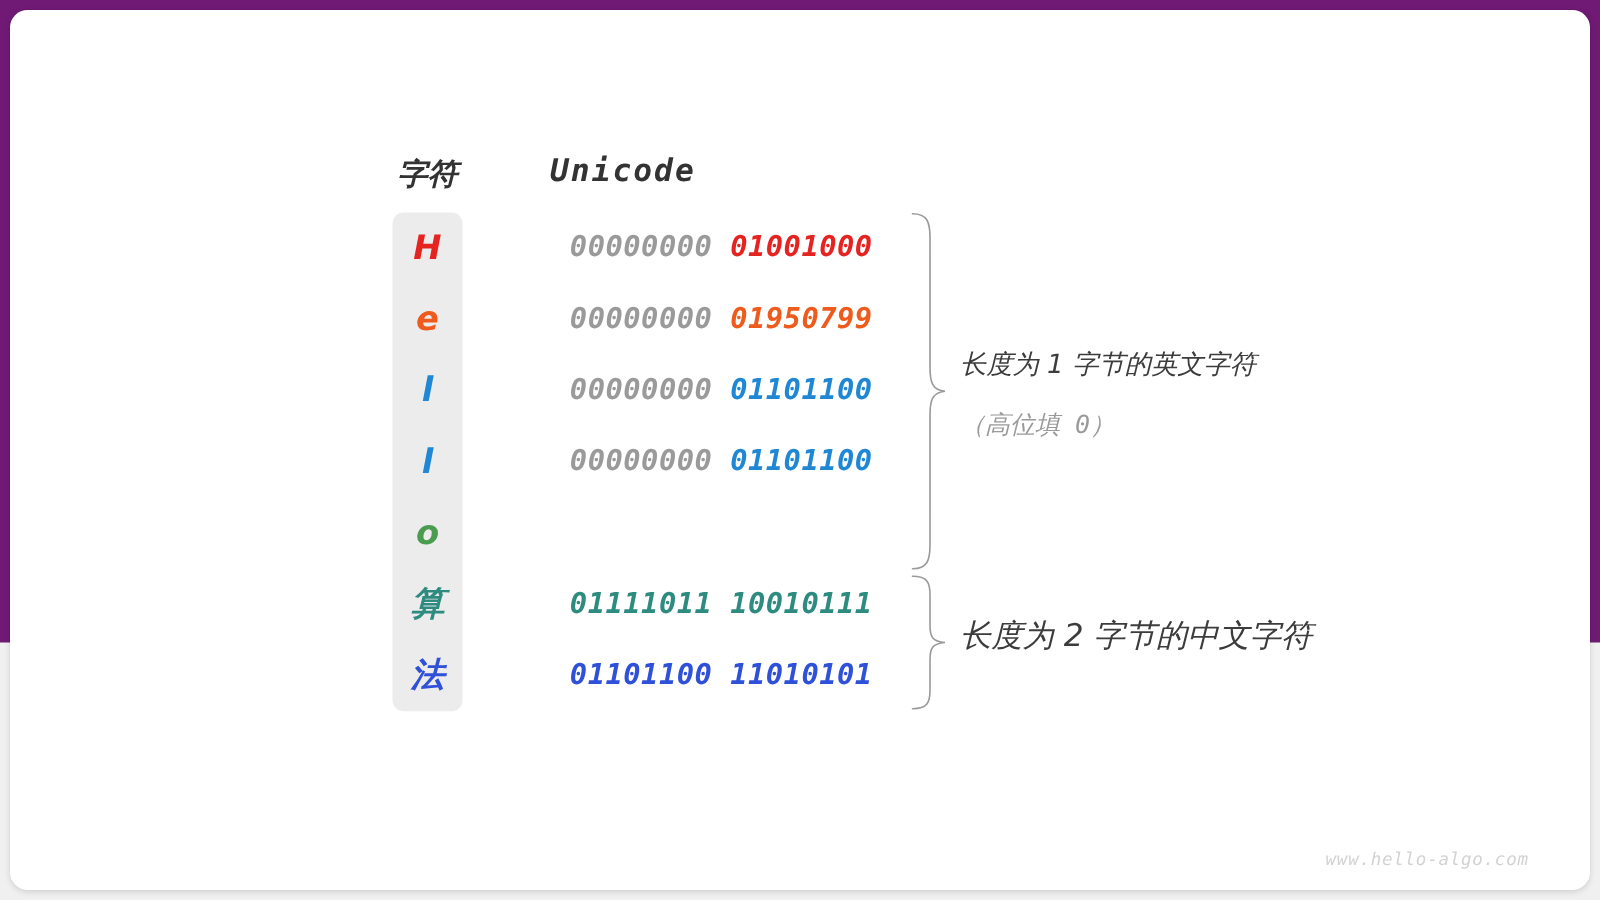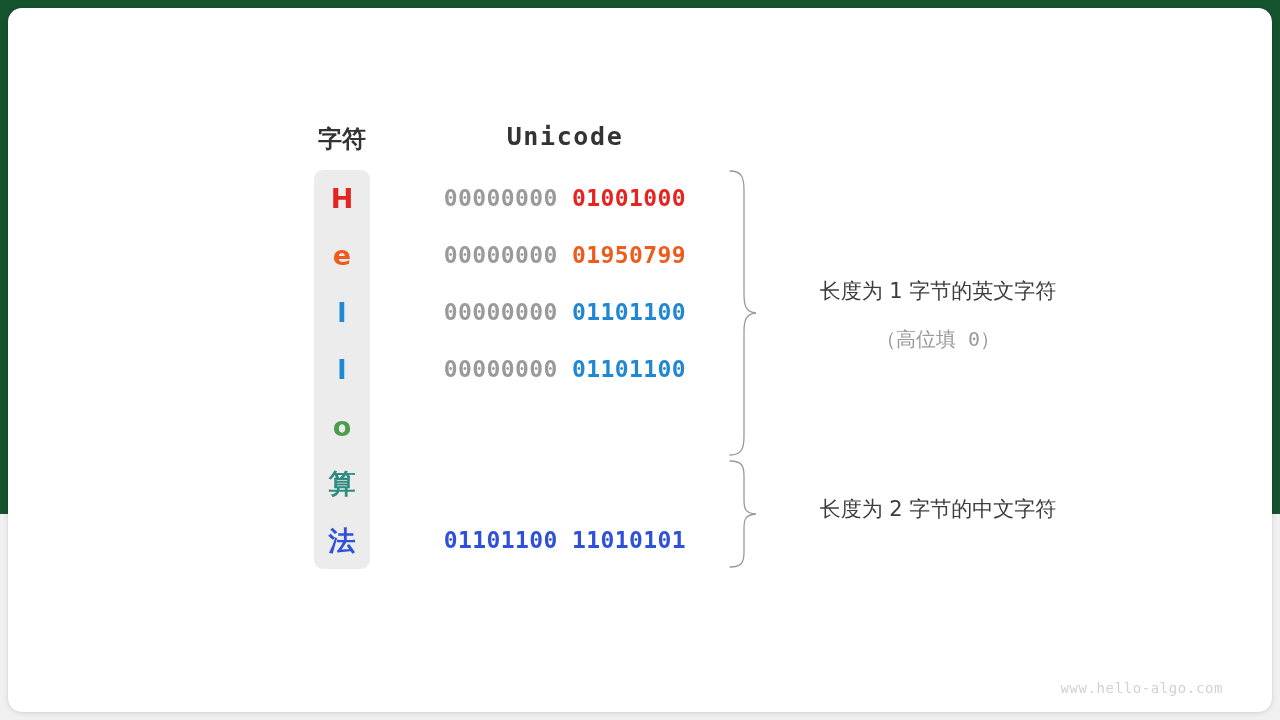--- a/index.html
+++ b/index.html
@@ -10,21 +10,22 @@
     width: 1280px;
     height: 720px;
     background: #f0f0f0;
     font-family: "Liberation Sans", sans-serif;
     overflow: hidden;
   }
   #canvas {
     position: relative;
     width: 1280px;
     height: 514px;
-    background: #14532d;
+    background: #701a75;
+    font-style: italic;
   }
   #card {
     position: absolute;
     left: 8px;
     top: 8px;
     width: 1264px;
     height: 704px;
     background: #ffffff;
     border-radius: 14px;
     box-shadow: 0 1px 5px rgba(0,0,0,0.13), 0 0 1px rgba(0,0,0,0.08);
@@ -42,21 +43,21 @@
     top: 115px;
     width: 56px;
     text-align: center;
     font-size: 24px;
     font-family: "DejaVu Sans", sans-serif;
   }
   #hdr-unicode {
     left: 432px;
     top: 114px;
     width: 250px;
-    text-align: center;
+    text-align: left;
     font-size: 25px;
     letter-spacing: 1.6px;
     font-family: "DejaVu Sans Mono", monospace;
   }
 
   
   #char-strip {
     position: absolute;
     left: 306px;
     top: 162px;
@@ -83,43 +84,43 @@
     font-size: 27px;
     font-weight: bold;
     font-family: "DejaVu Sans", sans-serif;
   }
   .row-cn {
     font-size: 27px;
     font-family: "DejaVu Sans", sans-serif;
   }
   .row-bits {
     position: absolute;
-    left: 412px;
+    left: 436px;
     width: 266px;
     height: 57px;
     line-height: 57px;
-    text-align: right;
+    text-align: center;
     font-size: 23px;
     font-weight: bold;
     font-family: "DejaVu Sans Mono", monospace;
     letter-spacing: 0.4px;
     white-space: pre;
   }
 
   
   #brace-group-1, #brace-group-2 {
     position: absolute;
   }
   #brace-group-1 { left: 716px; top: 160px; }
   #brace-group-2 { left: 716px; top: 450px; }
 
   
   .annot {
     position: absolute;
-    text-align: center;
+    text-align: left;
     font-family: "DejaVu Sans", sans-serif;
     white-space: nowrap;
   }
   #annot-1 {
     left: 760px;
     top: 265px;
     width: 340px;
     font-size: 21px;
     color: #3c3c3c;
     line-height: 36px;
@@ -128,21 +129,21 @@
     display: block;
     color: #9a9a9a;
     font-size: 20px;
     font-family: "DejaVu Sans Mono", monospace;
     margin-top: 12px;
   }
   #annot-2 {
     left: 760px;
     top: 484px;
     width: 340px;
-    font-size: 21px;
+    font-size: 25px;
     color: #3c3c3c;
     line-height: 34px;
   }
 
   
   #watermark {
     position: absolute;
     left: 1000px;
     top: 672px;
     width: 215px;
@@ -179,20 +180,21 @@
         </div>
         <div class="row" style="top: 333px;">
           <div class="row-char" style="color: rgb(31, 135, 212); left: 306px;">l</div>
           <div class="row-bits"><span style="color: rgb(154, 154, 154);">00000000</span> <span style="color: rgb(31, 135, 212);">01101100</span></div>
         </div>
         <div class="row" style="top: 390px;">
           <div class="row-char" style="color: rgb(74, 156, 78); left: 306px;">o</div>
         </div>
         <div class="row" style="top: 447px;">
           <div class="row-char row-cn" style="color: rgb(46, 139, 128); left: 306px;">算</div>
+          <div class="row-bits"><span style="color: rgb(46, 139, 128);">01111011</span> <span style="color: rgb(46, 139, 128);">10010111</span></div>
         </div>
         <div class="row" style="top: 504px;">
           <div class="row-char row-cn" style="color: rgb(47, 80, 216); left: 306px;">法</div>
           <div class="row-bits"><span style="color: rgb(47, 80, 216);">01101100</span> <span style="color: rgb(47, 80, 216);">11010101</span></div>
         </div>
       </div>
 
     <div id="brace-group-1">
       <svg width="40" height="290" viewBox="0 0 40 290" fill="none">
         <path d="M6 3 C 18 3, 20 10, 20 22 L 20 126 C 20 138, 22 144, 32 145 C 22 146, 20 152, 20 164 L 20 268 C 20 280, 18 287, 6 287" stroke="#9a9a9a" stroke-width="1.3" fill="none" stroke-linecap="round"></path>

